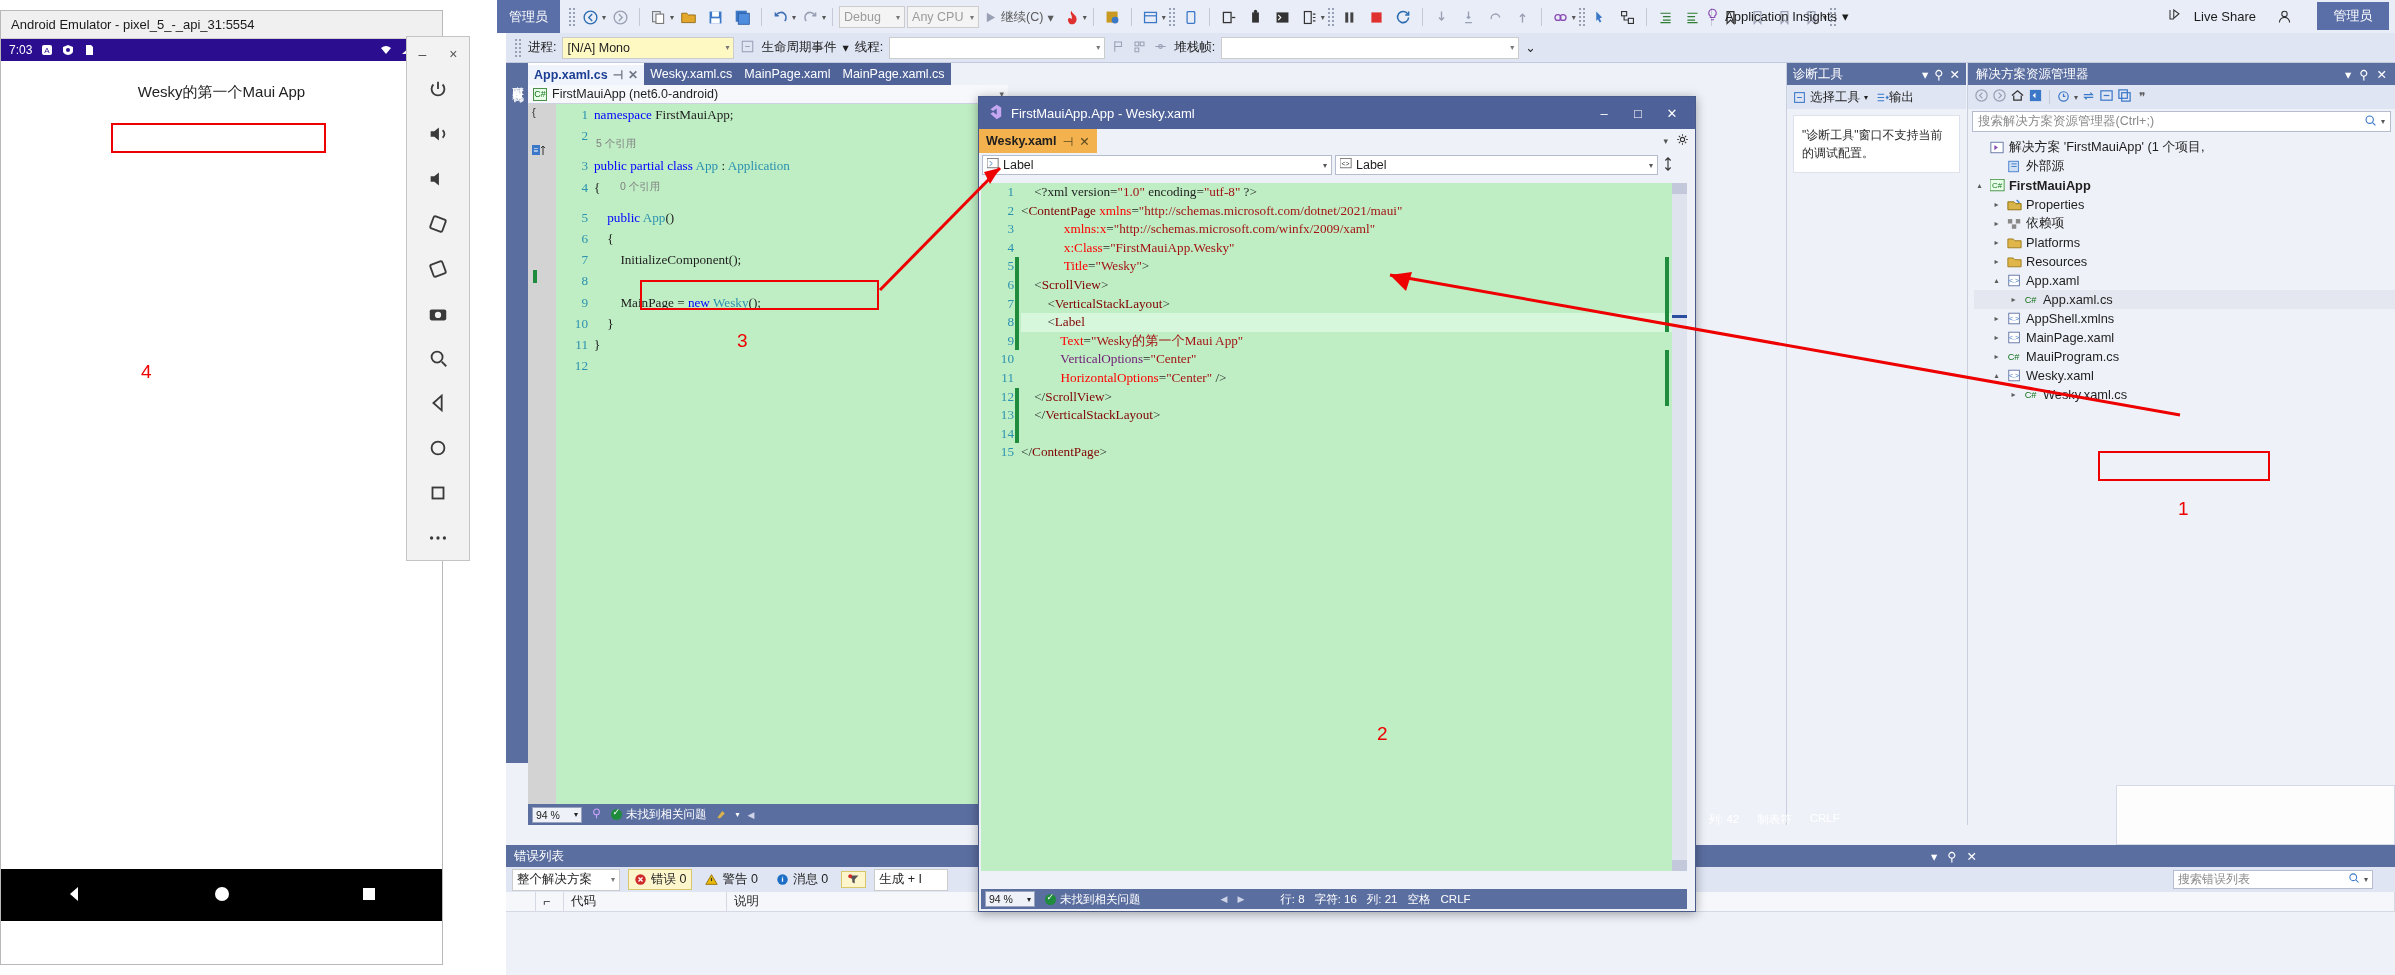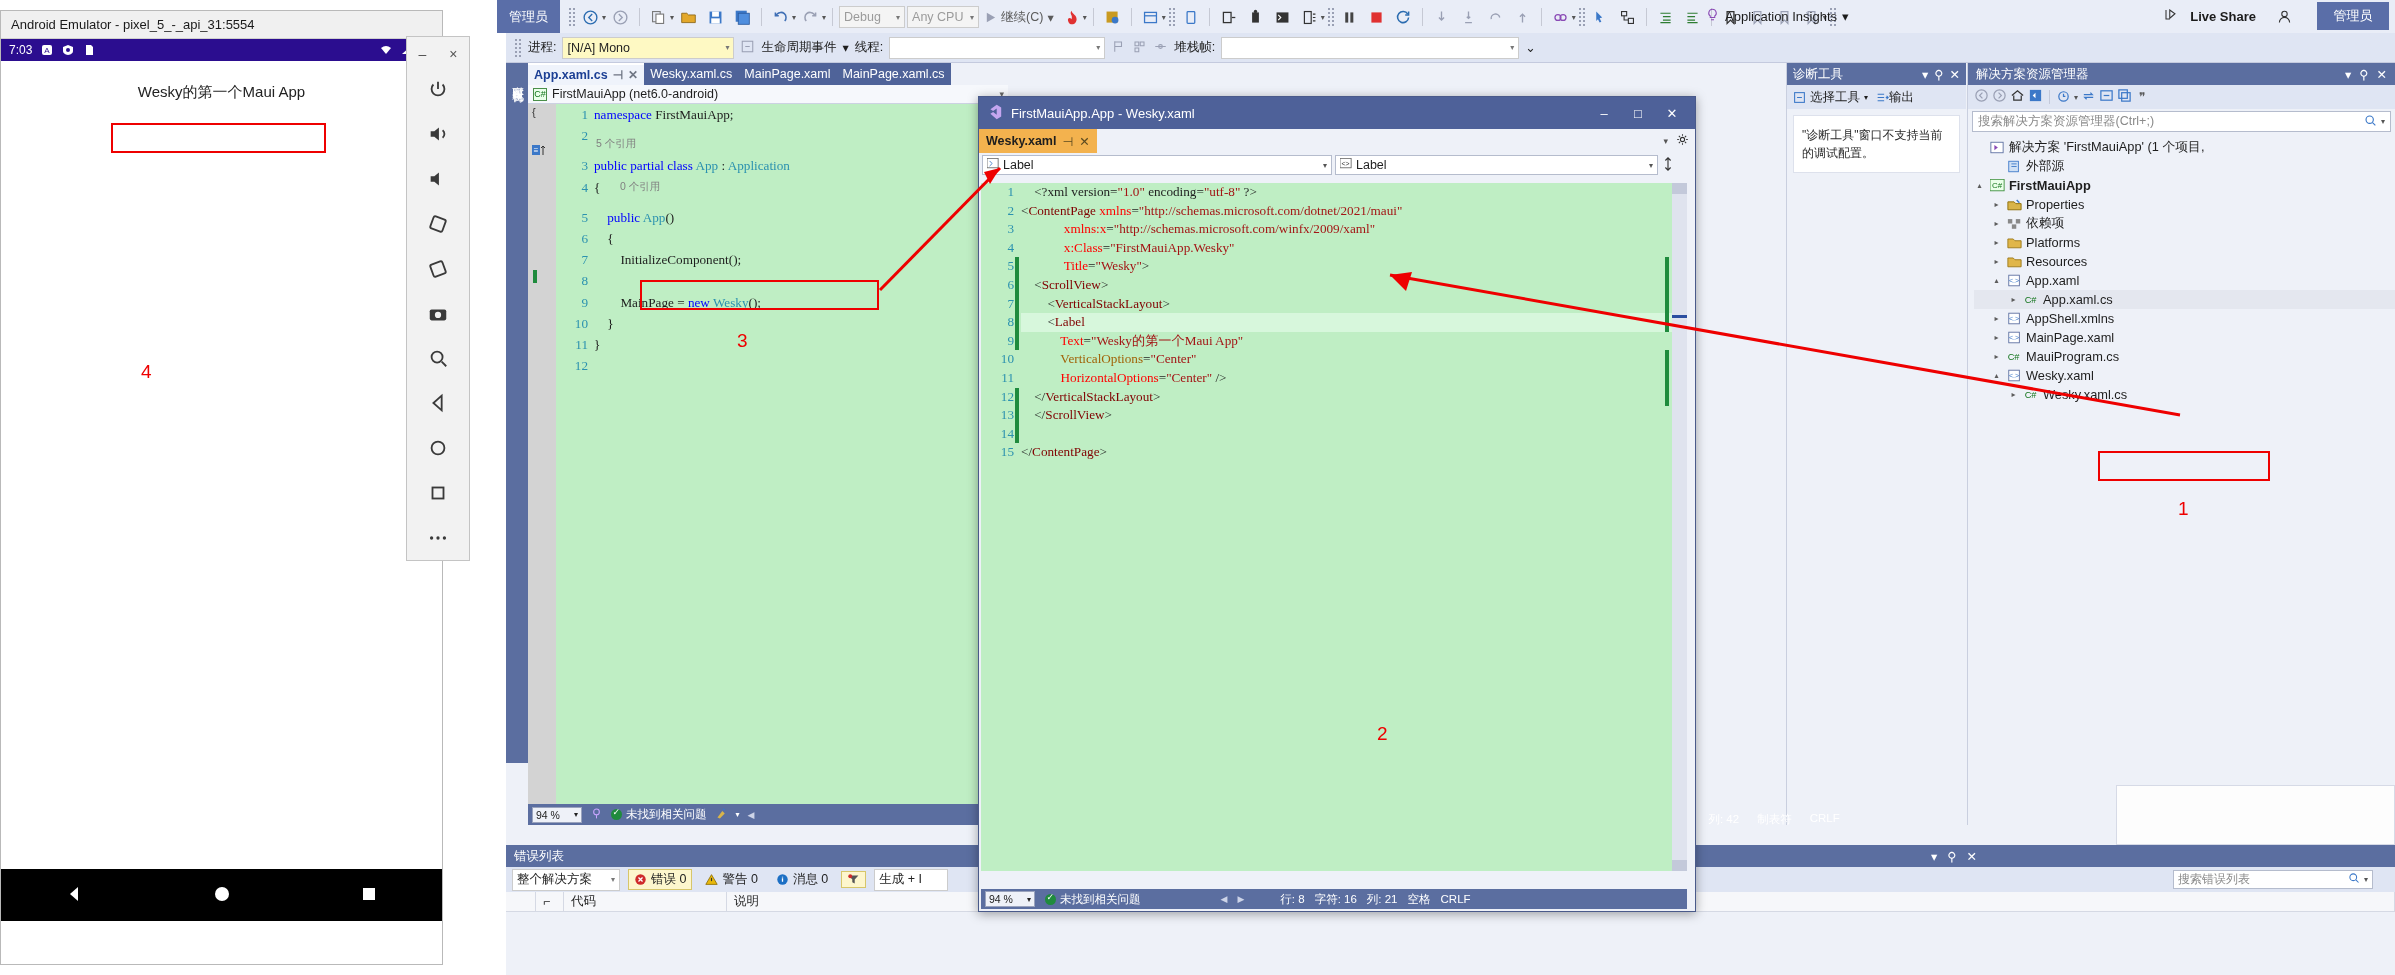--- a/index.html
+++ b/index.html
@@ -37,21 +37,21 @@
   
   #vs { position:absolute; left:506px; top:0; width:1889px; height:975px; background:#eef1f8; }
 
   
   #vs-titlerow { position:absolute; left:0; top:0; right:0; height:33px; background:#e9edf7; }
   #admin-badge { position:absolute; left:-9px; top:0; width:63px; height:33px; background:#5a6ea8;
       color:#fff; display:flex; align-items:center; justify-content:center; font-size:13px;}
   #admin-badge-2 { position:absolute; right:6px; top:2px; width:72px; height:28px; background:#5a6ea8;
       color:#fff; display:flex; align-items:center; justify-content:center; font-size:13px;}
   #liveshare { position:absolute; right:139px; top:7px; display:flex; align-items:center; gap:12px;
-      font-size:13px; color:#1b1b1b;font-weight:bold;}
+      font-size:13px; color:#1b1b1b;}
   #appinsights { position:absolute; left:1199px; top:7px; display:flex; align-items:center; gap:5px;
       font-size:13px; color:#1b1b1b;}
   #vs-toolbar { position:absolute; left:62px; top:2px; height:30px; display:flex; align-items:center; gap:2px;}
   .tb { width:25px; height:26px; display:flex; align-items:center; justify-content:center; }
   .tb svg { width:17px; height:17px; }
   .tbsep { width:1px; height:18px; background:#c6c9d4; margin:0 4px; }
   .tbcaret { font-size:8px; color:#555; margin-left:-3px; }
   .grip { width:8px; height:20px; background-image:radial-gradient(#9aa0b4 1px, transparent 1px);
      background-size:4px 4px; }
   .combo { height:22px; border:1px solid #ccc; background:#f4f4f4; color:#9b9b9b;
@@ -1067,24 +1067,24 @@
     <div id="fl-code">
         <div class="cl" style="height: 18.6px; line-height: 18.6px;">    &lt;?xml version=<span class="s">"1.0"</span> encoding=<span class="s">"utf-8"</span> ?&gt;</div>
         <div class="cl" style="height: 18.6px; line-height: 18.6px;">&lt;<span style="color:#800000">ContentPage</span> <span style="color:#ff0000">xmlns</span>=<span class="s">"http://schemas.microsoft.com/dotnet/2021/maui"</span></div>
         <div class="cl" style="height: 18.6px; line-height: 18.6px;">             <span style="color:#ff0000">xmlns:x</span>=<span class="s">"http://schemas.microsoft.com/winfx/2009/xaml"</span></div>
         <div class="cl" style="height: 18.6px; line-height: 18.6px;">             <span style="color:#ff0000">x:Class</span>=<span class="s">"FirstMauiApp.Wesky"</span></div>
         <div class="cl" style="height: 18.6px; line-height: 18.6px;">             <span style="color:#ff0000">Title</span>=<span class="s">"Wesky"</span>&gt;</div>
         <div class="cl" style="height: 18.6px; line-height: 18.6px;">    &lt;<span style="color:#800000">ScrollView</span>&gt;</div>
         <div class="cl" style="height: 18.6px; line-height: 18.6px;">        &lt;<span style="color:#800000">VerticalStackLayout</span>&gt;</div>
         <div class="cl" style="height: 18.6px; line-height: 18.6px; background: rgb(215, 247, 220);">        &lt;<span style="color:#800000">Label</span></div>
         <div class="cl" style="height: 18.6px; line-height: 18.6px;">            <span style="color:#ff0000">Text</span>=<span class="s">"Wesky的第一个Maui App"</span></div>
-        <div class="cl" style="height: 18.6px; line-height: 18.6px;">            <span style="color:#a16207">VerticalOptions</span>=<span class="s">"Center"</span></div>
+        <div class="cl" style="height: 18.6px; line-height: 18.6px;">            <span style="color:#701a75">VerticalOptions</span>=<span class="s">"Center"</span></div>
         <div class="cl" style="height: 18.6px; line-height: 18.6px;">            <span style="color:#ff0000">HorizontalOptions</span>=<span class="s">"Center"</span> /&gt;</div>
+        <div class="cl" style="height: 18.6px; line-height: 18.6px;">    &lt;/<span style="color:#800000">ScrollView</span>&gt;</div>
         <div class="cl" style="height: 18.6px; line-height: 18.6px;">    &lt;/<span style="color:#800000">VerticalStackLayout</span>&gt;</div>
-        <div class="cl" style="height: 18.6px; line-height: 18.6px;">    &lt;/<span style="color:#800000">ScrollView</span>&gt;</div>
         <div class="cl" style="height: 18.6px; line-height: 18.6px;"></div>
         <div class="cl" style="height: 18.6px; line-height: 18.6px;">&lt;/<span style="color:#800000">ContentPage</span>&gt;</div>
         <div style="position: absolute; left: -6px; top: 74.4px; width: 4px; height: 74.4px; background: rgb(31, 139, 61);"></div>
         <div style="position: absolute; left: -6px; top: 148.8px; width: 4px; height: 18.6px; background: rgb(31, 139, 61);"></div>
         <div style="position: absolute; left: -6px; top: 204.6px; width: 4px; height: 55.8px; background: rgb(31, 139, 61);"></div>
         <div style="position: absolute; right: 18px; top: 74.4px; width: 4px; height: 18.6px; background: rgb(31, 139, 61);"></div>
         <div style="position: absolute; right: 18px; top: 93px; width: 4px; height: 18.6px; background: rgb(31, 139, 61);"></div>
         <div style="position: absolute; right: 18px; top: 111.6px; width: 4px; height: 18.6px; background: rgb(31, 139, 61);"></div>
         <div style="position: absolute; right: 18px; top: 130.2px; width: 4px; height: 18.6px; background: rgb(31, 139, 61);"></div>
         <div style="position: absolute; right: 18px; top: 167.4px; width: 4px; height: 18.6px; background: rgb(31, 139, 61);"></div>

